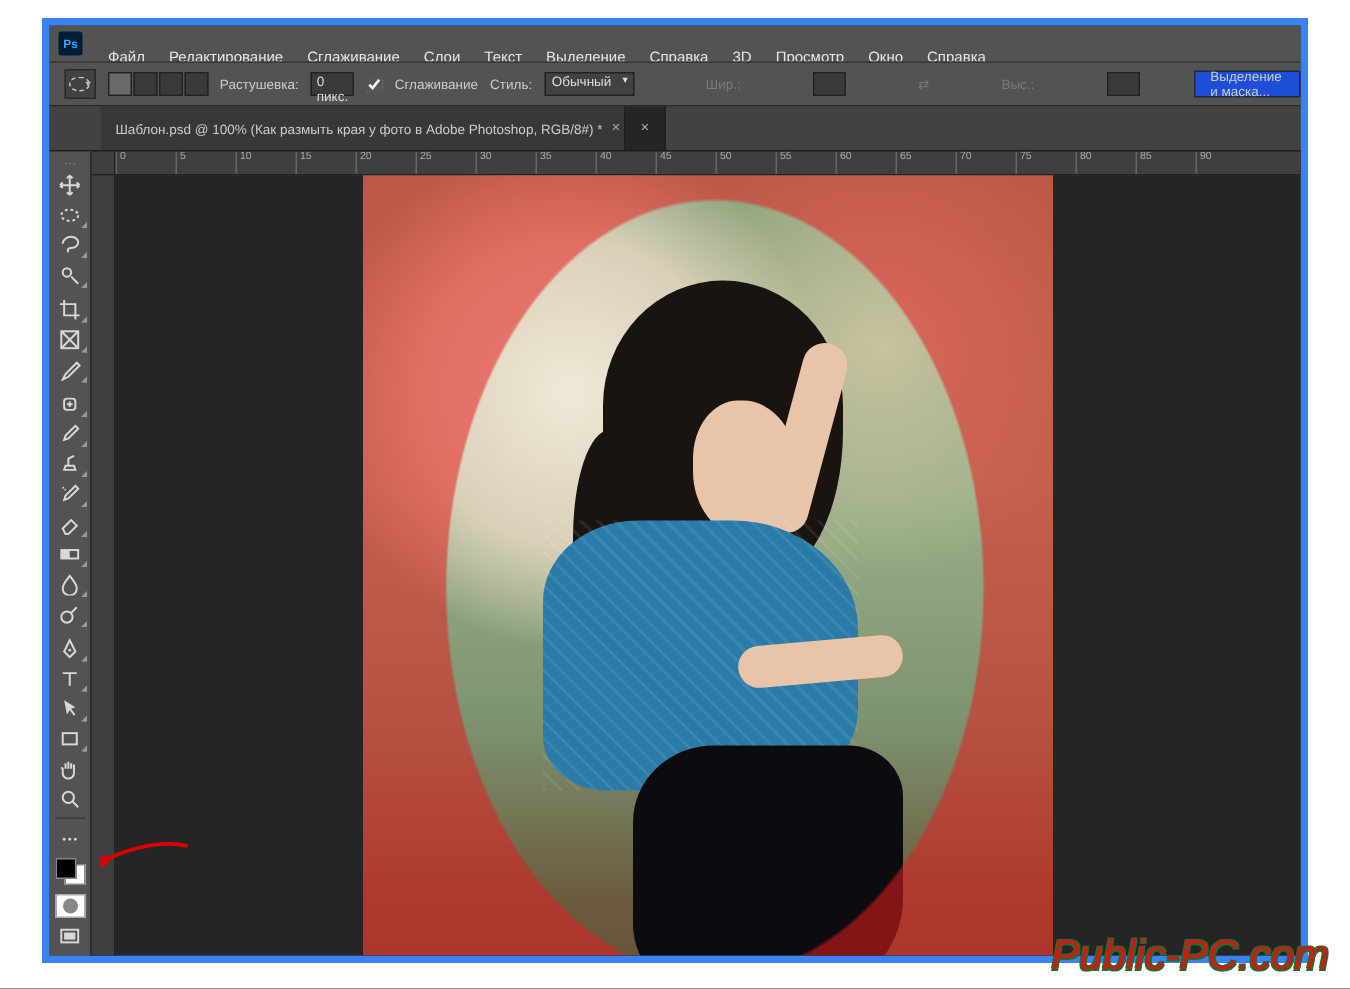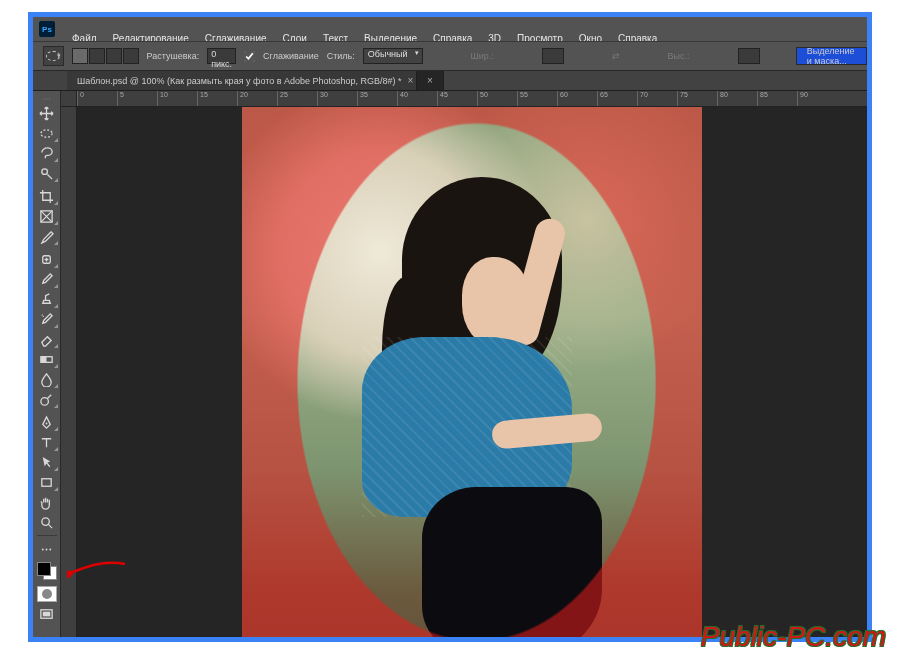--- a/index.html
+++ b/index.html
@@ -58,21 +58,21 @@
 }
 .opt-select::after { content: "▾"; position: absolute; right: 3px; font-size: 7px; }
 .opt-disabled { color: #7a7a7a; margin-left: 40px; }
 .opt-btn {
   height: 18px; padding: 0 10px; background: #1d4ed8; border: 1px solid #2a2a2a;
   color: #ccc; font-size: 9px; display: flex; align-items: center;
 }
 
 
 .tabbar {
-  height: 20px; background: #424242;
+  height: 30px; background: #424242;
   display: flex; align-items: stretch;
   font-size: 9px; color: #ccc;
   border-bottom: 1px solid #1e1e1e;
   padding-left: 34px;
 }
 .tab {
   padding: 0 10px; display: flex; align-items: center; gap: 6px;
   background: #383838; border-right: 1px solid #1e1e1e;
   max-width: 350px; white-space: nowrap; overflow: hidden;
 }

